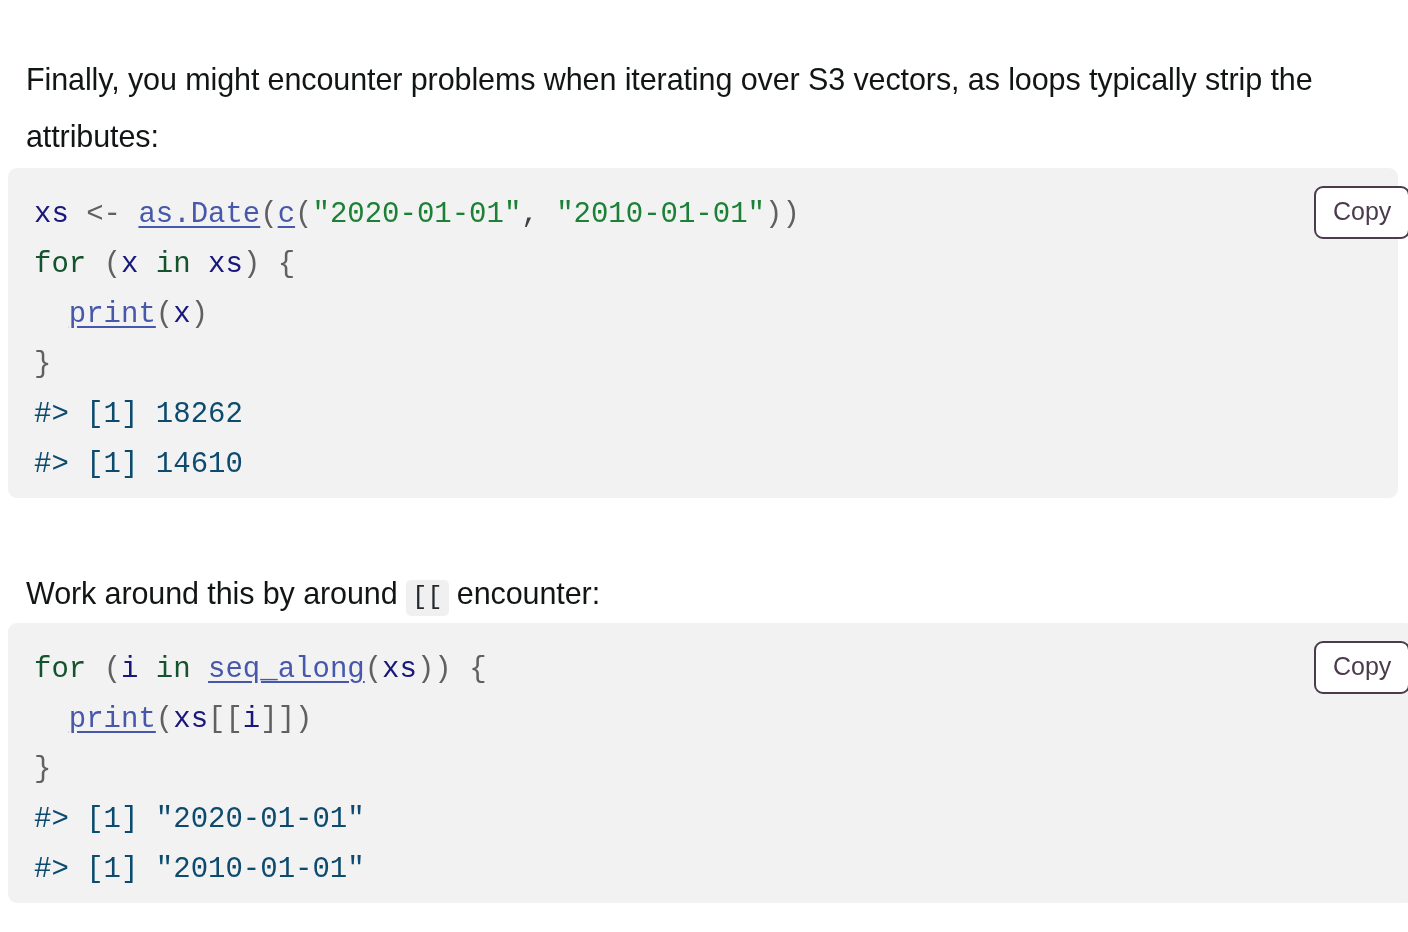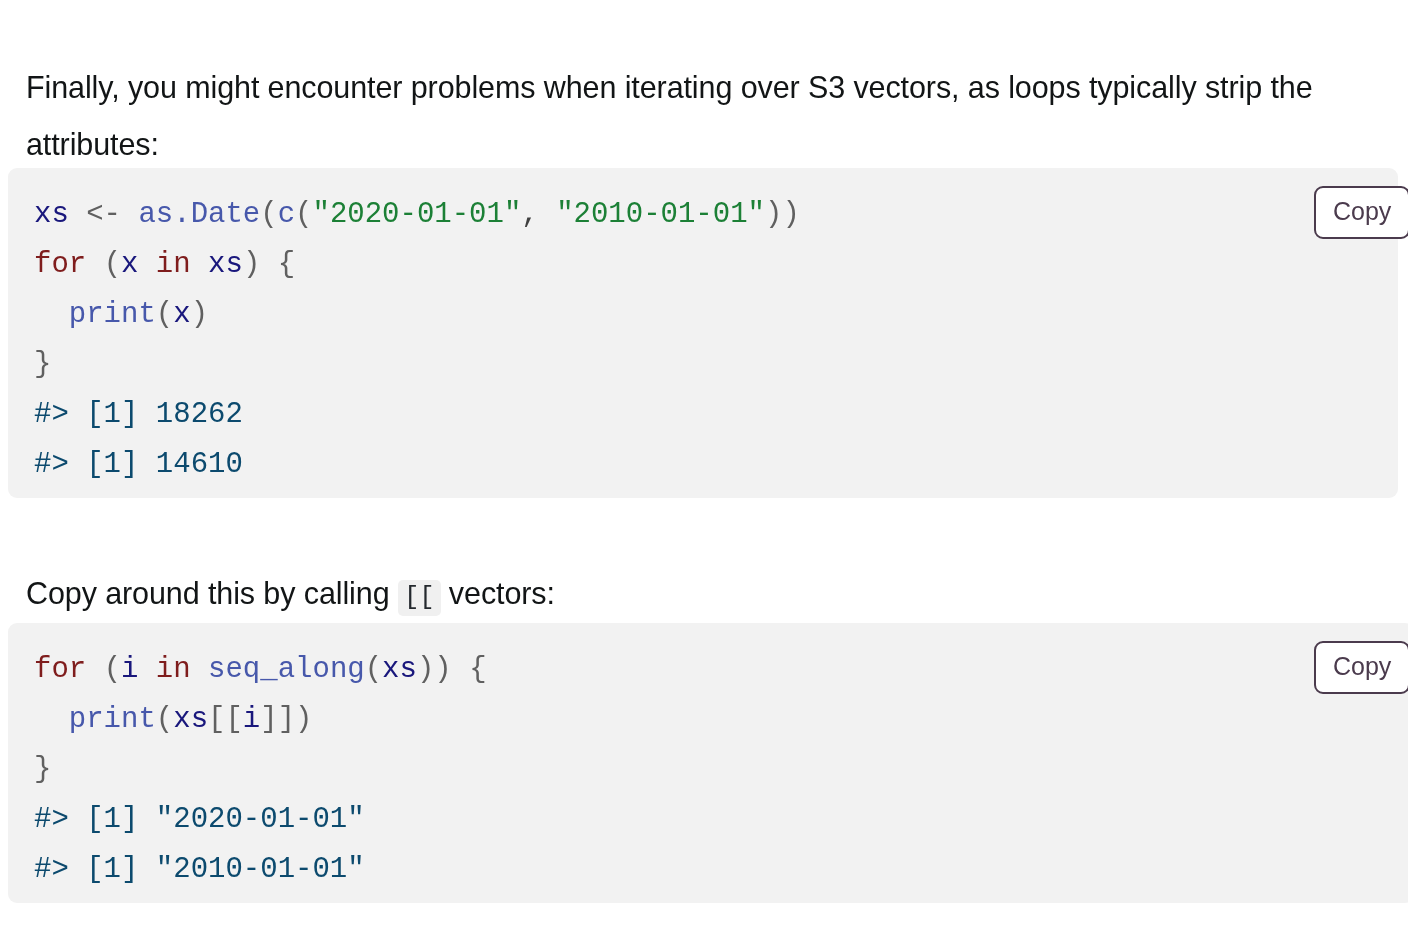--- a/index.html
+++ b/index.html
@@ -28,21 +28,21 @@
     position: absolute;
     left: 26px;
     width: 1320px;
     font-family: "Liberation Sans", sans-serif;
     font-size: 30.5px;
     line-height: 57px;
     color: #121516;
     letter-spacing: -0.1px;
     white-space: pre-wrap;
   }
-  #para-1 { top: 28px; }
+  #para-1 { top: 20px; }
   #para-2 { top: 534px; }
 
   .inline-code {
     font-family: "Liberation Mono", monospace;
     font-size: 25.5px;
     background: #f0f0f0;
     border-radius: 5px;
     padding: 3px 6px 4px 6px;
     color: #24292e;
     letter-spacing: 0px;
@@ -70,22 +70,22 @@
   #codeblock-2 {
     top: 623px;
     width: 1406px;
     height: 280px;
   }
 
   .code-line { display: block; height: 50px; }
 
   
   .tok-var      { color: #19177C; font-family: Liberation Mono, monospace; }
-  .tok-kw       { color: #7f1d1d; margin-top: 25px; }
-  .tok-fn       { color: #4758AB; text-underline-offset: 4px; }
+  .tok-kw       { color: #14532d; margin-top: 25px; }
+  .tok-fn       { color: #4758AB; text-decoration: underline; text-underline-offset: 4px; }
   .tok-str      { color: #1C8036; }
   .tok-punct    { color: #606060; }
   .tok-plain    { color: #404040; }
   .tok-out      { color: #0c4a6e; }
 
   
   .copy-btn {
     position: absolute;
     font-family: "Liberation Sans", sans-serif;
     font-size: 25px;
@@ -104,19 +104,19 @@
 <body>
 
 <div class="page">
 
   <p class="para" id="para-1">Finally, you might encounter problems when iterating over S3 vectors, as loops typically strip the attributes:</p>
 
   <div class="codeblock" id="codeblock-1"><span class="code-line"><span class="tok-var">xs</span><span class="tok-plain"> </span><span class="tok-punct">&lt;-</span><span class="tok-plain"> </span><span class="tok-fn">as.Date</span><span class="tok-punct">(</span><span class="tok-fn">c</span><span class="tok-punct">(</span><span class="tok-str">"2020-01-01"</span><span class="tok-plain">,</span><span class="tok-plain"> </span><span class="tok-str">"2010-01-01"</span><span class="tok-punct">))</span></span><span class="code-line"><span class="tok-kw">for</span><span class="tok-plain"> </span><span class="tok-punct">(</span><span class="tok-var">x</span><span class="tok-plain"> </span><span class="tok-kw">in</span><span class="tok-plain"> </span><span class="tok-var">xs</span><span class="tok-punct">)</span><span class="tok-plain"> </span><span class="tok-punct">{</span></span><span class="code-line"><span class="tok-plain">  </span><span class="tok-fn">print</span><span class="tok-punct">(</span><span class="tok-var">x</span><span class="tok-punct">)</span></span><span class="code-line"><span class="tok-punct">}</span></span><span class="code-line"><span class="tok-out">#&gt; [1] 18262</span></span><span class="code-line"><span class="tok-out">#&gt; [1] 14610</span></span></div>
 
   <button class="copy-btn" id="copy-btn-1">Copy</button>
 
-  <p class="para" id="para-2"><span>Copy around this by calling </span><code class="inline-code">[[</code><span> vectors:</span></p>
+  <p class="para" id="para-2"><span>Work around this by around </span><code class="inline-code">[[</code><span> encounter:</span></p>
 
   <div class="codeblock" id="codeblock-2"><span class="code-line"><span class="tok-kw">for</span><span class="tok-plain"> </span><span class="tok-punct">(</span><span class="tok-var">i</span><span class="tok-plain"> </span><span class="tok-kw">in</span><span class="tok-plain"> </span><span class="tok-fn">seq_along</span><span class="tok-punct">(</span><span class="tok-var">xs</span><span class="tok-punct">))</span><span class="tok-plain"> </span><span class="tok-punct">{</span></span><span class="code-line"><span class="tok-plain">  </span><span class="tok-fn">print</span><span class="tok-punct">(</span><span class="tok-var">xs</span><span class="tok-punct">[[</span><span class="tok-var">i</span><span class="tok-punct">]])</span></span><span class="code-line"><span class="tok-punct">}</span></span><span class="code-line"><span class="tok-out">#&gt; [1] "2020-01-01"</span></span><span class="code-line"><span class="tok-out">#&gt; [1] "2010-01-01"</span></span></div>
 
   <button class="copy-btn" id="copy-btn-2">Copy</button>
 
 </div>
 
 </body></html>

